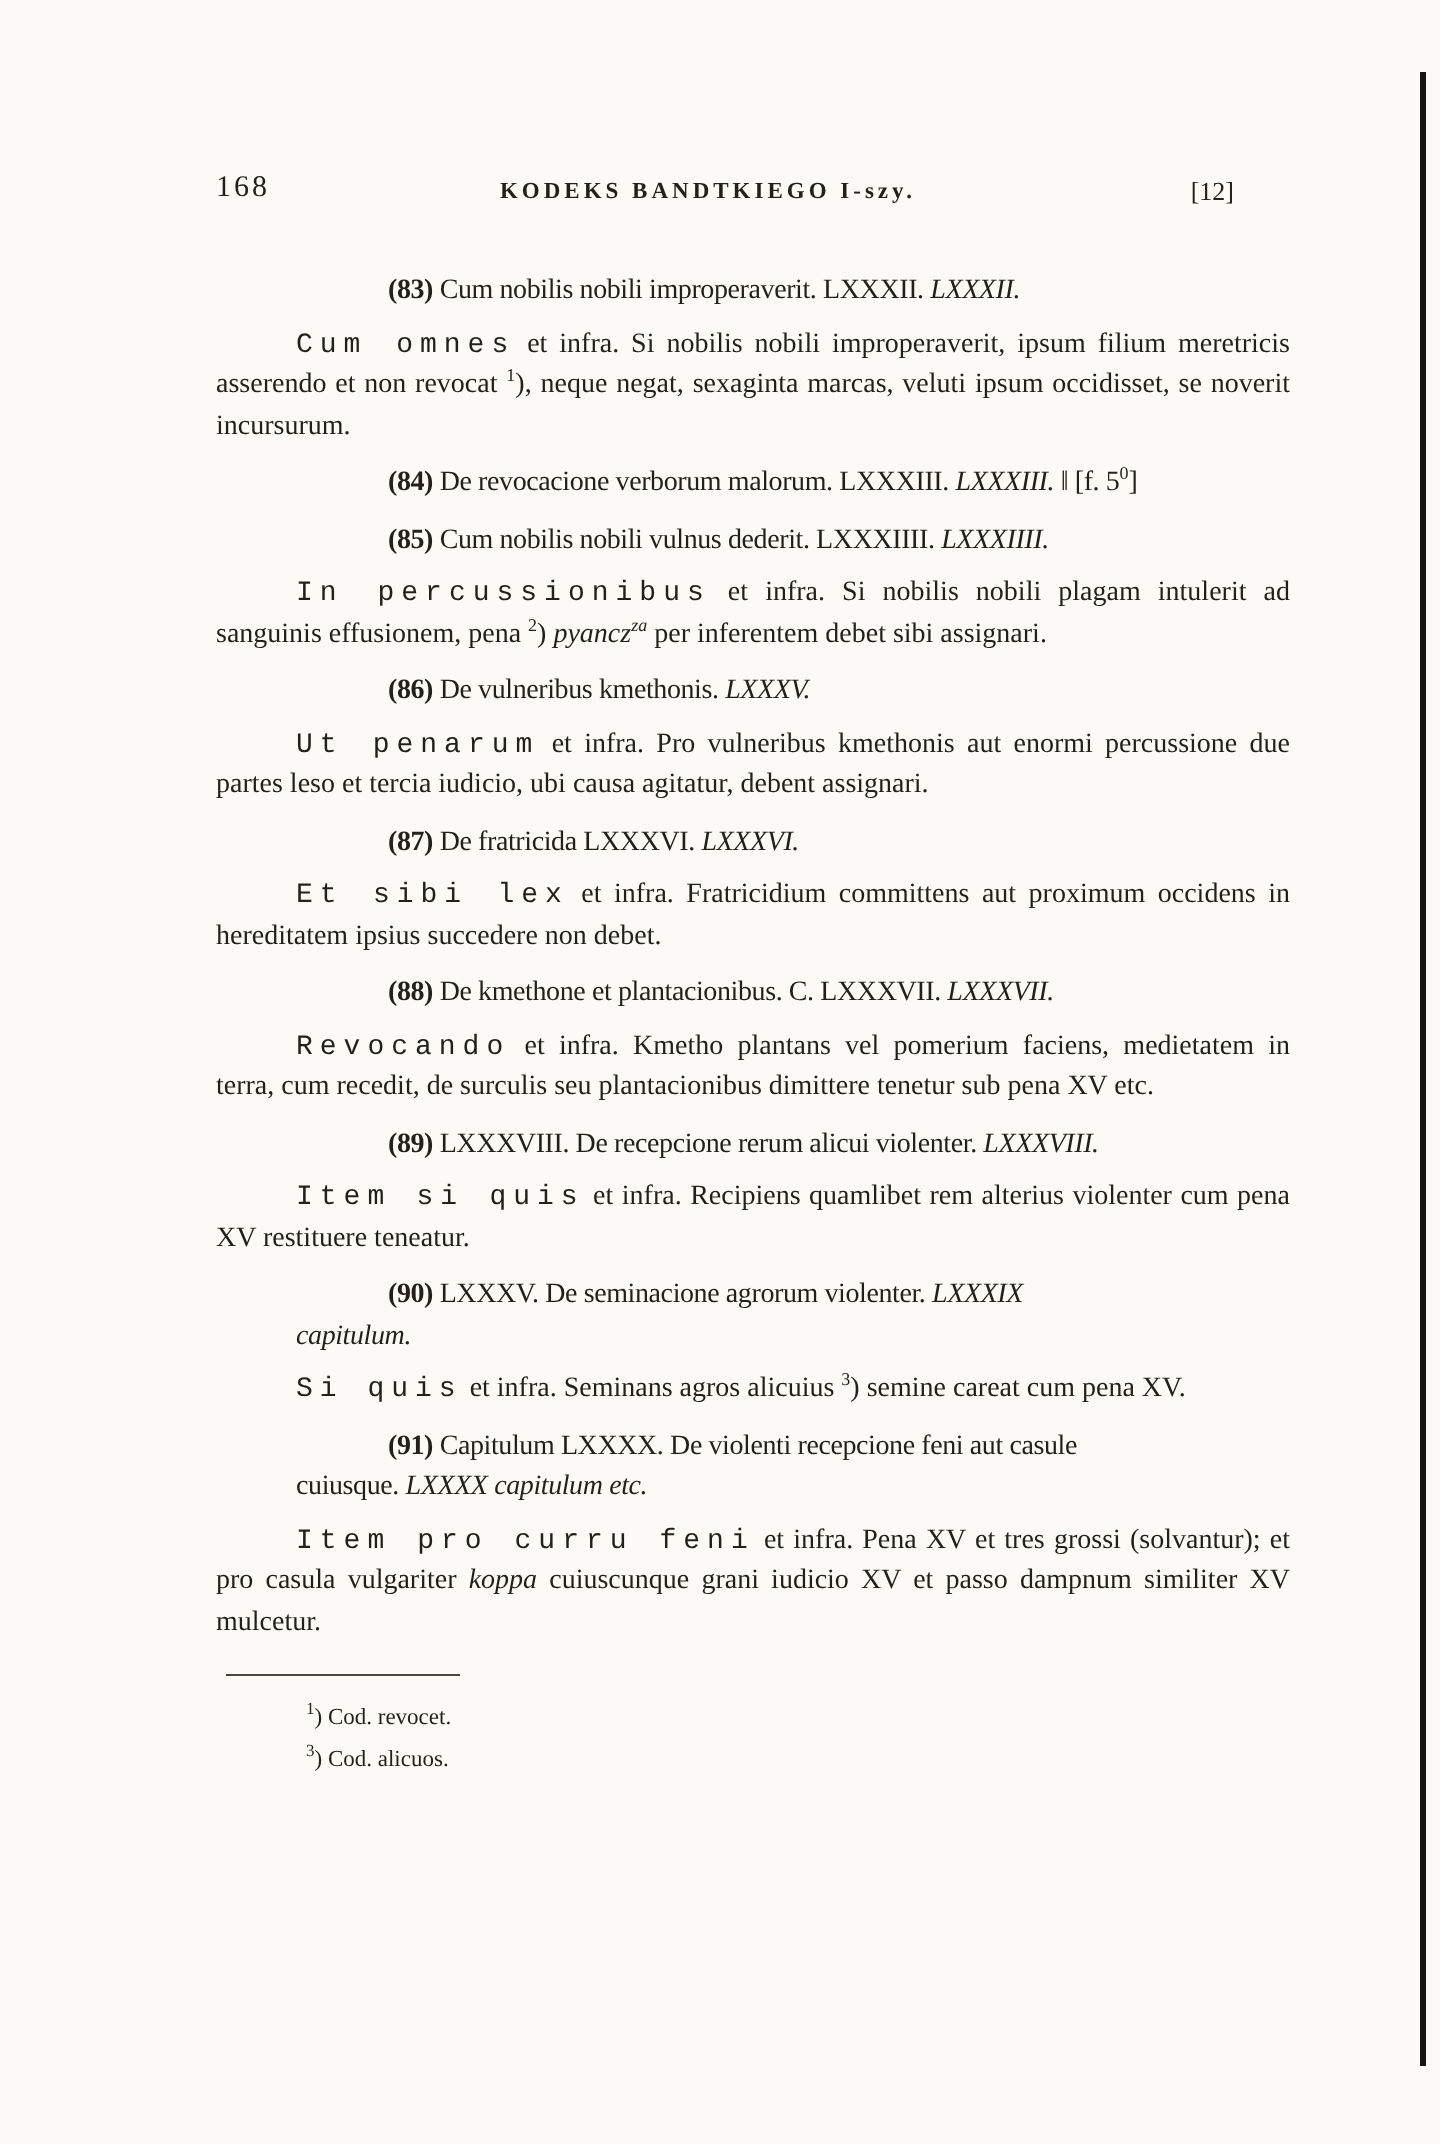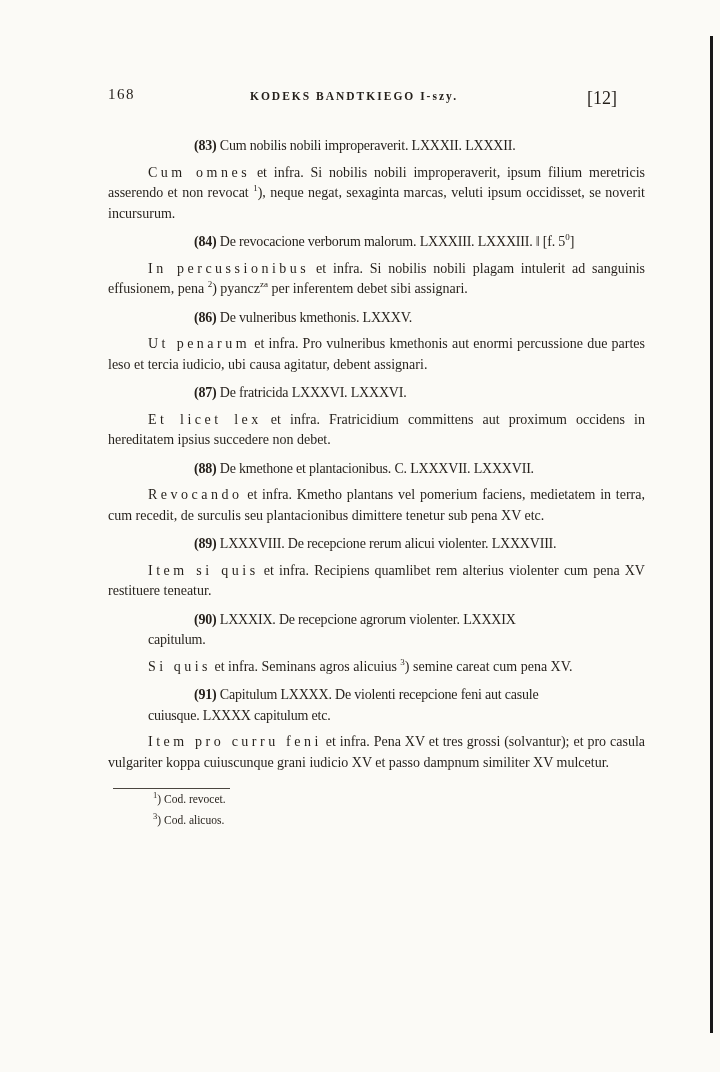--- a/index.html
+++ b/index.html
@@ -8,73 +8,74 @@
     background:#fbfaf6;
     color:#241f1a;
     font-family:"Liberation Serif","DejaVu Serif",serif;
     position:relative;
     overflow:hidden;
   }
   
   .runhead-pageno{position:absolute;left:108px;top:86px;font-size:15px;letter-spacing:1.5px;}
   .runhead-title{position:absolute;left:0;top:90px;width:708px;text-align:center;
     font-size:11.5px;font-weight:bold;letter-spacing:2px;}
-  .runhead-issue{position:absolute;left:555px;top:88px;width:62px;text-align:right;font-size:18px;}
+  .runhead-issue{position:absolute;left:555px;top:88px;width:62px;text-align:right;font-size:13px;}
   
   .content{position:absolute;left:108px;top:128px;width:537px;
     font-size:14px;line-height:20.5px;}
   .heading{margin:8px 0 6px;padding-left:40px;text-indent:46px;letter-spacing:-0.2px;}
   .heading .num{font-weight:bold;}
   .para{margin:0;text-indent:40px;text-align:justify;}
-  .it{}
-  .sp{letter-spacing:3.5px;}
+  .it{font-style:italic;}
+  .sp{letter-spacing:3.5px;font-family:Liberation Mono, monospace;}
   .sup{font-size:9px;vertical-align:super;line-height:0;letter-spacing:0;}
   
   .footnote-sep{border:0;border-top:1.5px solid #4a453f;width:117px;margin:15px 0 0 5px;}
-  .footnotes{padding-left:45px;font-size:11.5px;line-height:20.5px;}
+  .footnotes{margin-top:11px;padding-left:45px;font-size:11.5px;line-height:20.5px;}
   .footnotes .sup{font-size:8.5px;}
   
   .edge-line{position:absolute;left:710px;top:36px;width:3px;height:997px;background:#161514;}
 </style>
 </head>
 <body>
 
 <div class="runhead-pageno">168</div>
 <div class="runhead-title">KODEKS BANDTKIEGO I-szy.</div>
 <div class="runhead-issue">[12]</div>
 
 <div class="content">
 
   <p class="heading"><span class="num">(83)</span><span> Cum nobilis nobili improperaverit. LXXXII. </span><span class="it">LXXXII.</span></p>
 
   <p class="para"><span class="sp">Cum omnes</span><span> et infra. Si nobilis nobili improperaverit, ipsum filium meretricis asserendo et non revocat </span><span class="sup">1</span><span>), neque negat, sexaginta marcas, veluti ipsum occidisset, se noverit incursurum.</span></p>
 
   <p class="heading"><span class="num">(84)</span><span> De revocacione verborum malorum. LXXXIII. </span><span class="it">LXXXIII.</span><span> ‖ [f. 5</span><span class="sup">0</span><span>]</span></p>
 
 
+  <p class="heading"><span class="num">(85)</span><span> Cum nobilis nobili vulnus dederit. LXXXIIII. </span><span class="it">LXXXIIII.</span></p>
 
   <p class="para"><span class="sp">In percussionibus</span><span> et infra. Si nobilis nobili plagam intulerit ad sanguinis effusionem, pena </span><span class="sup">2</span><span>) </span><span class="it">pyancz</span><span class="sup it">za</span><span> per inferentem debet sibi assignari.</span></p>
 
   <p class="heading"><span class="num">(86)</span><span> De vulneribus kmethonis. </span><span class="it">LXXXV.</span></p>
 
   <p class="para"><span class="sp">Ut penarum</span><span> et infra. Pro vulneribus kmethonis aut enormi percussione due partes leso et tercia iudicio, ubi causa agitatur, debent assignari.</span></p>
 
   <p class="heading"><span class="num">(87)</span><span> De fratricida LXXXVI. </span><span class="it">LXXXVI.</span></p>
 
-  <p class="para"><span class="sp">Et licet lex</span><span> et infra. Fratricidium committens aut proximum occidens in hereditatem ipsius succedere non debet.</span></p>
+  <p class="para"><span class="sp">Et sibi lex</span><span> et infra. Fratricidium committens aut proximum occidens in hereditatem ipsius succedere non debet.</span></p>
 
   <p class="heading"><span class="num">(88)</span><span> De kmethone et plantacionibus. C. LXXXVII. </span><span class="it">LXXXVII.</span></p>
 
   <p class="para"><span class="sp">Revocando</span><span> et infra. Kmetho plantans vel pomerium faciens, medietatem in terra, cum recedit, de surculis seu plantacionibus dimittere tenetur sub pena XV etc.</span></p>
 
   <p class="heading"><span class="num">(89)</span><span> LXXXVIII. De recepcione rerum alicui violenter. </span><span class="it">LXXXVIII.</span></p>
 
   <p class="para"><span class="sp">Item si quis</span><span> et infra. Recipiens quamlibet rem alterius violenter cum pena XV restituere teneatur.</span></p>
 
-  <p class="heading"><span class="num">(90)</span><span> LXXXIX. De recepcione agrorum violenter. </span><span class="it">LXXXIX</span><br><span class="it">capitulum.</span></p>
+  <p class="heading"><span class="num">(90)</span><span> LXXXV. De seminacione agrorum violenter. </span><span class="it">LXXXIX</span><br><span class="it">capitulum.</span></p>
 
   <p class="para"><span class="sp">Si quis</span><span> et infra. Seminans agros alicuius </span><span class="sup">3</span><span>) semine careat cum pena XV.</span></p>
 
   <p class="heading"><span class="num">(91)</span><span> Capitulum LXXXX. De violenti recepcione feni aut casule</span><br><span>cuiusque. </span><span class="it">LXXXX capitulum etc.</span></p>
 
   <p class="para"><span class="sp">Item pro curru feni</span><span> et infra. Pena XV et tres grossi (solvantur); et pro casula vulgariter </span><span class="it">koppa</span><span> cuiuscunque grani iudicio XV et passo dampnum similiter XV mulcetur.</span></p>
 
   <hr class="footnote-sep">
 
   <div class="footnotes">

